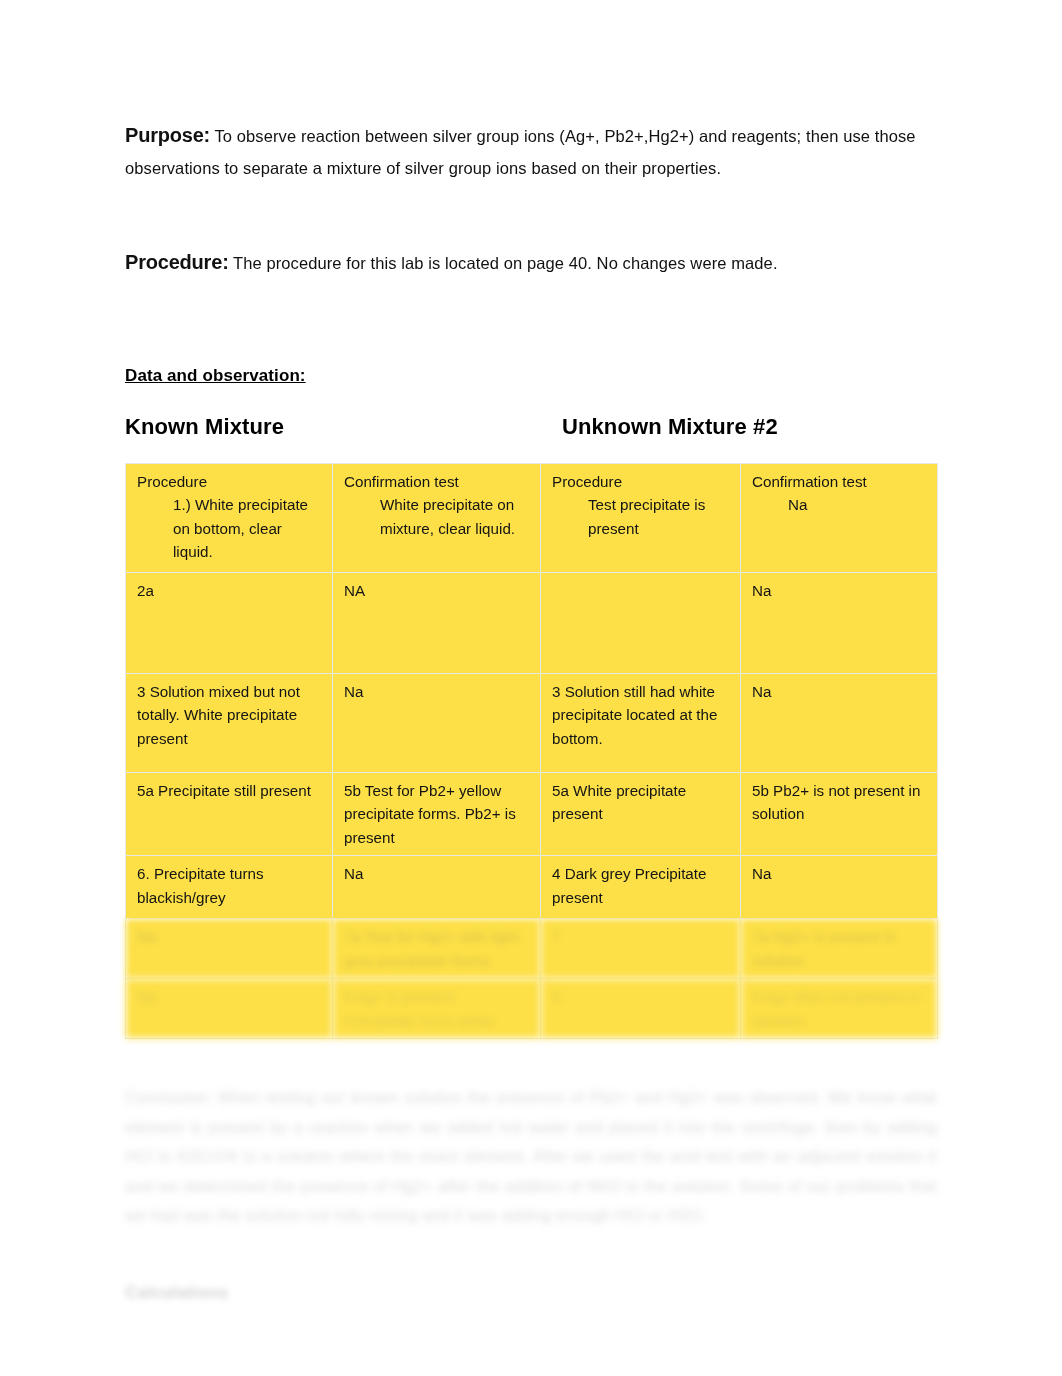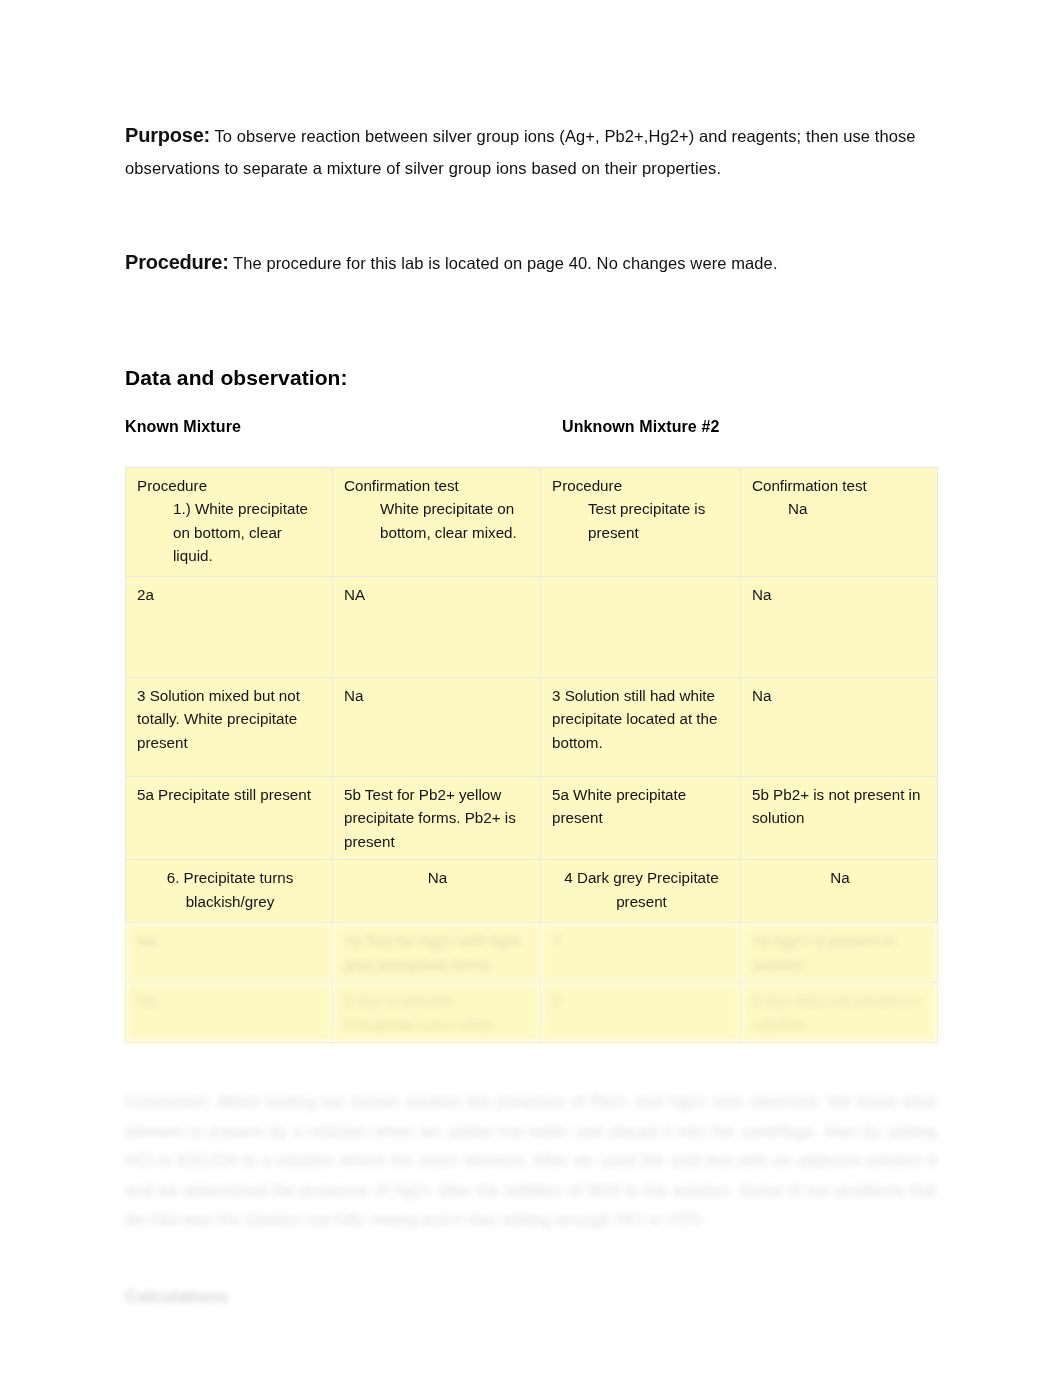--- a/index.html
+++ b/index.html
@@ -43,35 +43,36 @@
   .para .lead {
     font-weight: bold;
     font-size: 20px;
     letter-spacing: -0.2px;
   }
 
   .spacer-a { height: 62px; }
   .spacer-b { height: 85px; }
 
   .section-title {
-    font-size: 21px;
+    font-size: 17px;
     font-weight: bold;
     margin: 0;
     letter-spacing: 0.1px;
+    text-decoration: underline;
   }
 
   .mixture-heads {
     position: relative;
     height: 30px;
     margin-top: 28px;
   }
   .mix-head {
     position: absolute;
     top: 0;
-    font-size: 16px;
+    font-size: 22px;
     font-weight: bold;
     letter-spacing: 0.1px;
   }
   .mix-head.known { left: 0px; }
   .mix-head.unknown { left: 437px; }
 
   
   .obs-table-wrap {
     margin-top: 19px;
     width: 812px;
@@ -87,27 +88,27 @@
   table.obs col.c3 { width: 200px; }
   table.obs col.c4 { width: 197px; }
 
   table.obs td {
     vertical-align: top;
     padding: 6px 9px 6px 11px;
     border: 1px solid #e8e8e8;
     font-size: 15.2px;
     line-height: 1.55;
     color: #141414;
-    background: #fef9c3;
+    background: #fde047;
   }
   table.obs tr.r1 td { height: 96px; }
   table.obs tr.r2 td { height: 88px; }
   table.obs tr.r3 td { height: 86px; }
   table.obs tr.r4 td { height: 66px; margin-top: 47px; }
-  table.obs tr.r5 td { height: 50px; text-align: center; }
+  table.obs tr.r5 td { height: 50px; }
   table.obs tr.r6 td { height: 45px; }
   table.obs tr.r7 td { height: 47px; }
 
   .cellline { display: block; margin-left: 36px; }
   .hdr { display: block; }
 
   
   tr.faded td {
     color: rgba(80, 80, 80, 0.20);
     filter: blur(3.4px);
@@ -168,21 +169,21 @@
             <col class="c4">
         </colgroup>
         <tbody>
           <tr class="r1">
             <td>
               <span class="hdr">Procedure</span>
               <span class="cellline">1.) White precipitate on bottom, clear liquid.</span>
             </td>
             <td>
               <span class="hdr">Confirmation test</span>
-              <span class="cellline">White precipitate on bottom, clear mixed.</span>
+              <span class="cellline">White precipitate on mixture, clear liquid.</span>
             </td>
             <td>
               <span class="hdr">Procedure</span>
               <span class="cellline">Test precipitate is present</span>
             </td>
             <td>
               <span class="hdr">Confirmation test</span>
               <span class="cellline">Na</span>
             </td>
           </tr>

